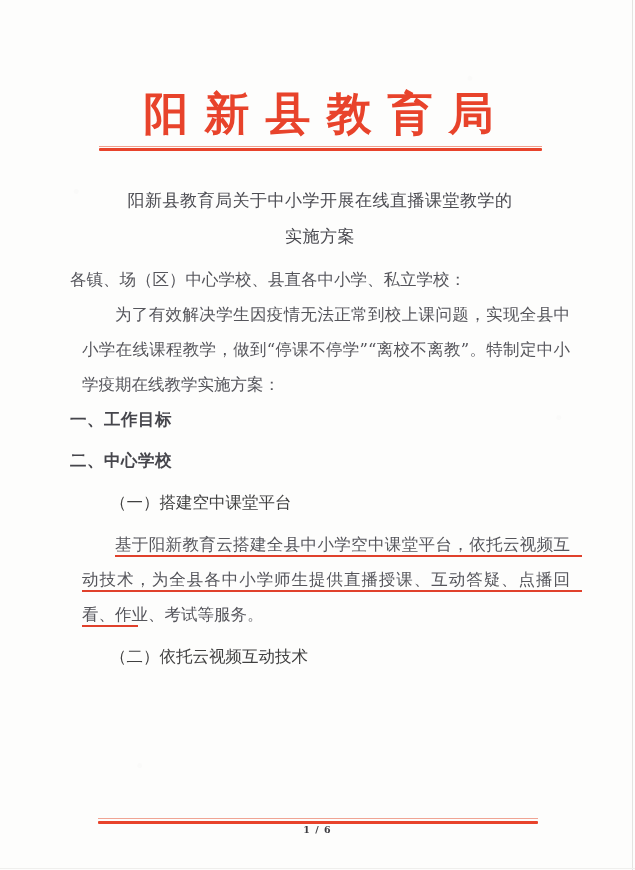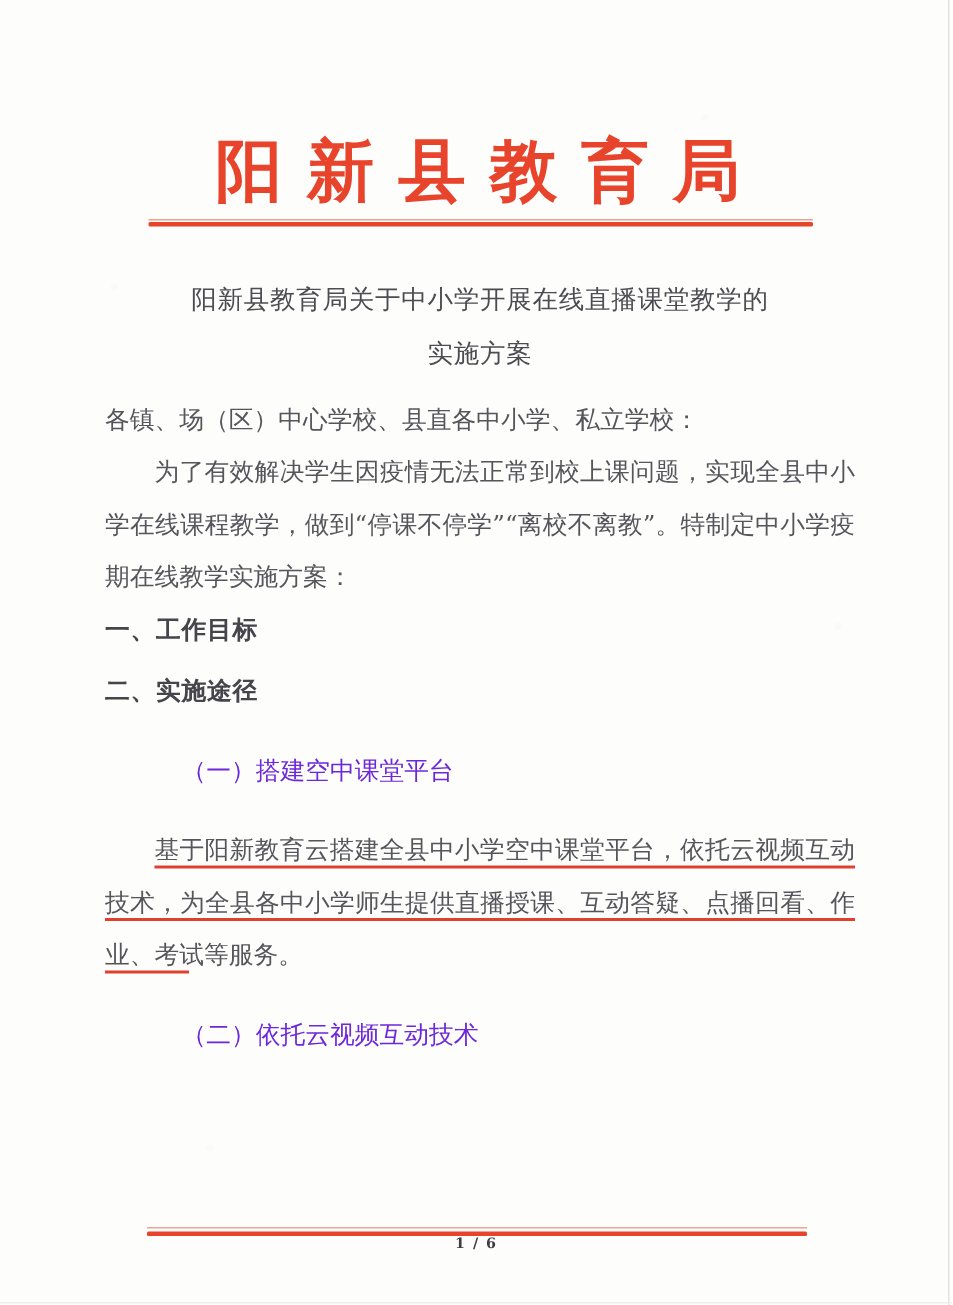--- a/index.html
+++ b/index.html
@@ -112,31 +112,31 @@
     color: #55555b;
     font-size: 16.5px;
     line-height: 35px;
     text-align: justify;
     text-justify: inter-ideograph;
   }
   .para {
     margin: 0;
     position: relative;
   }
-  .para.indent { text-indent: 2em; }
+  .para.indent { text-indent: 2em; margin-left: 12px; }
   .heading {
     margin: 0;
     font-weight: bold;
     color: #45454b;
     letter-spacing: 0.5px;
   }
   .subheading {
-    margin: 18px;
+    margin: 7px;
     text-indent: 2em;
-    color: #6d28d9;
+    color: #404040;
   }
   .spacer-sm { height: 6px; }
 
   
   .ul-line {
     position: absolute;
     height: 1.6px;
     background: #e0412c;
   }
 
@@ -201,21 +201,21 @@
 
     <p class="para">各镇、场（区）中心学校、县直各中小学、私立学校：</p>
 
     <p class="para indent">为了有效解决学生因疫情无法正常到校上课问题，实现全县中小学在线课程教学，做到“停课不停学”“离校不离教”。特制定中小学疫期在线教学实施方案：</p>
 
     <p class="heading">一、工作目标</p>
 
 
     <div class="spacer-sm"></div>
 
-    <p class="heading">二、实施途径</p>
+    <p class="heading">二、中心学校</p>
 
     <p class="subheading">（一）搭建空中课堂平台</p>
 
     <p class="para indent">
       <span>基于阳新教育云搭建全县中小学空中课堂平台，依托云视频互动技术，为全县各中小学师生提供直播授课、互动答疑、点播回看、作业、考试等服务。</span>
       <span class="ul-line" style="left:33px; top:28px; width:467px;"></span>
       <span class="ul-line" style="left:0px; top:63px; width:500px;"></span>
       <span class="ul-line" style="left:0px; top:98px; width:56px;"></span>
     </p>
 

